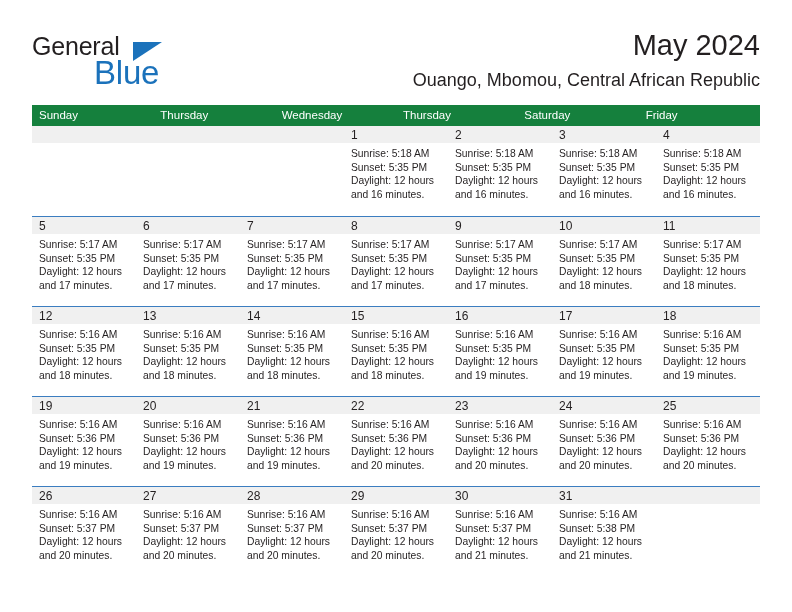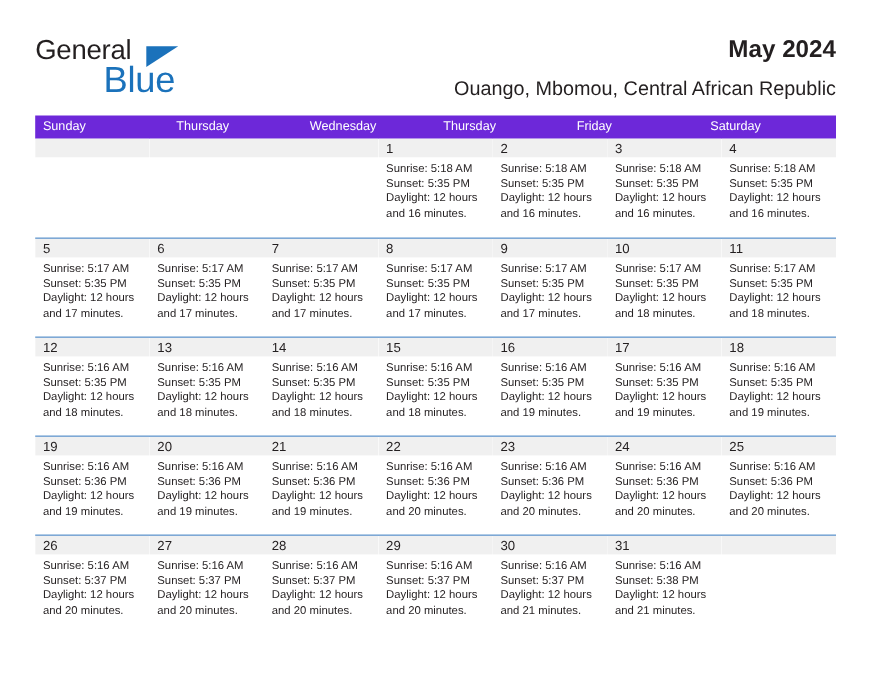--- a/index.html
+++ b/index.html
@@ -64,44 +64,43 @@
     border-left: 29px solid #1b72bb;
     border-bottom: 19px solid transparent;
   }
   .title-block {
     position: absolute;
     right: 0;
     top: 0;
     text-align: right;
   }
   .month-title {
-    font-size: 22px;
+    font-size: 29px;
     color: #231f20;
     line-height: 34px;
     white-space: nowrap;
-    font-weight: bold;
   }
   .location-title {
     font-size: 18px;
     color: #231f20;
     line-height: 22px;
     margin-top: 7px;
     white-space: nowrap;
   }
 
   
   .calendar {
     position: absolute;
     left: 32px;
     top: 105px;
     width: 728px;
   }
   .weekdays {
     display: flex;
-    background: #6d28d9;
+    background: #15803d;
     height: 21px;
     justify-content: space-between;
   }
   .weekday {
     flex: 1 1 0;
     color: #ffffff;
     font-size: 11.5px;
     line-height: 21px;
     padding-left: 7px;
     box-sizing: border-box;
@@ -167,22 +166,22 @@
       <div class="location-title">Ouango, Mbomou, Central African Republic</div>
     </div>
   </div>
 
   <div class="calendar">
     <div class="weekdays">
         <div class="weekday">Sunday</div>
         <div class="weekday">Thursday</div>
         <div class="weekday">Wednesday</div>
         <div class="weekday">Thursday</div>
+        <div class="weekday">Saturday</div>
         <div class="weekday">Friday</div>
-        <div class="weekday">Saturday</div>
       </div>
     <div id="weeks-container">
         <div class="week">
           <div class="day day-empty">
             <div class="day-band"></div>
           </div>
           <div class="day day-empty">
             <div class="day-band"></div>
           </div>
           <div class="day day-empty">

